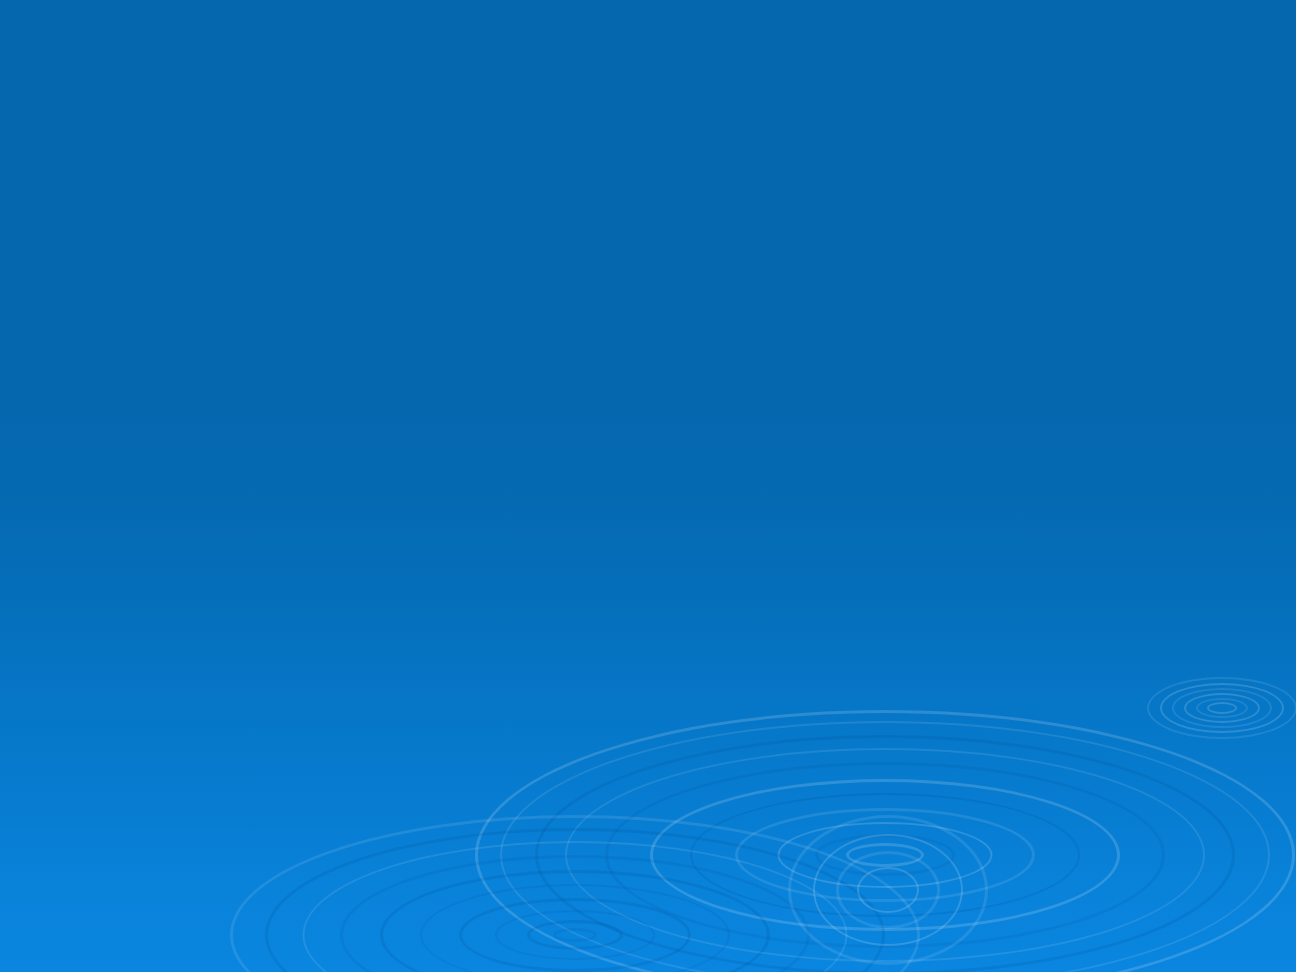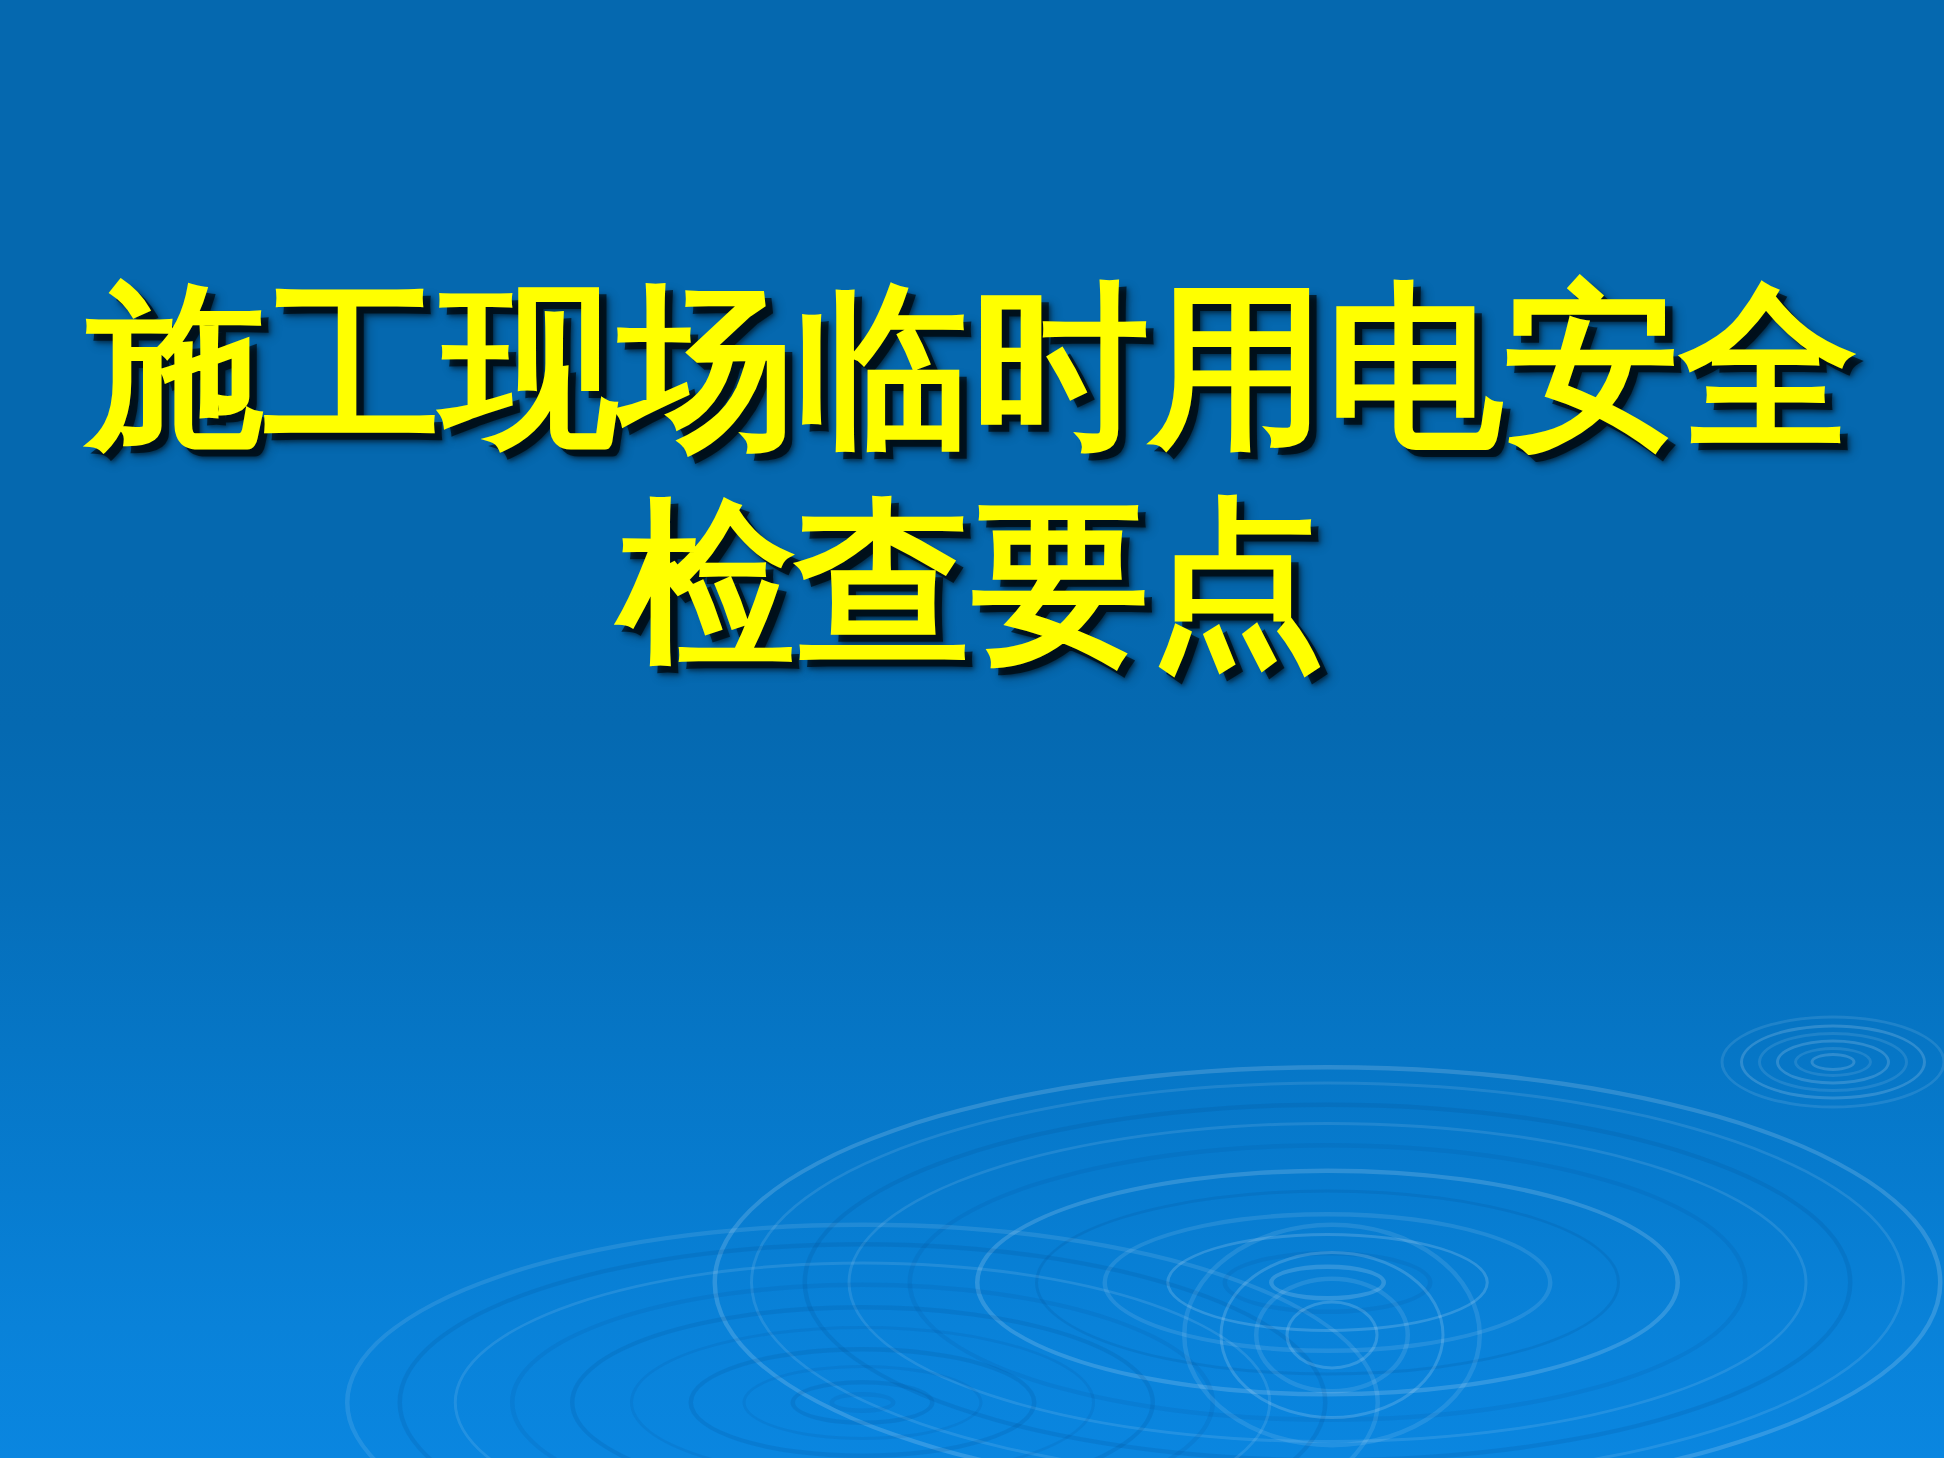--- a/index.html
+++ b/index.html
@@ -138,18 +138,14 @@
     </div>
 
     <div class="ripple-group" id="ripple-tiny">
       <div class="ring lt2" style="width:200px;height:150px;border-width:3px;"></div>
       <div class="ring lt" style="width:150px;height:112px;border-width:2px;"></div>
       <div class="ring lt2" style="width:104px;height:78px;border-width:3px;"></div>
       <div class="ring lt" style="width:62px;height:46px;border-width:2px;"></div>
     </div>
   </div>
 
-  <div class="title-block">
-    <span class="title-line" id="title-line-1">施工现场临时用电安全</span>
-    <span class="title-line" id="title-line-2">检查要点</span>
-  </div>
 
 </div>
 
 </body></html>

